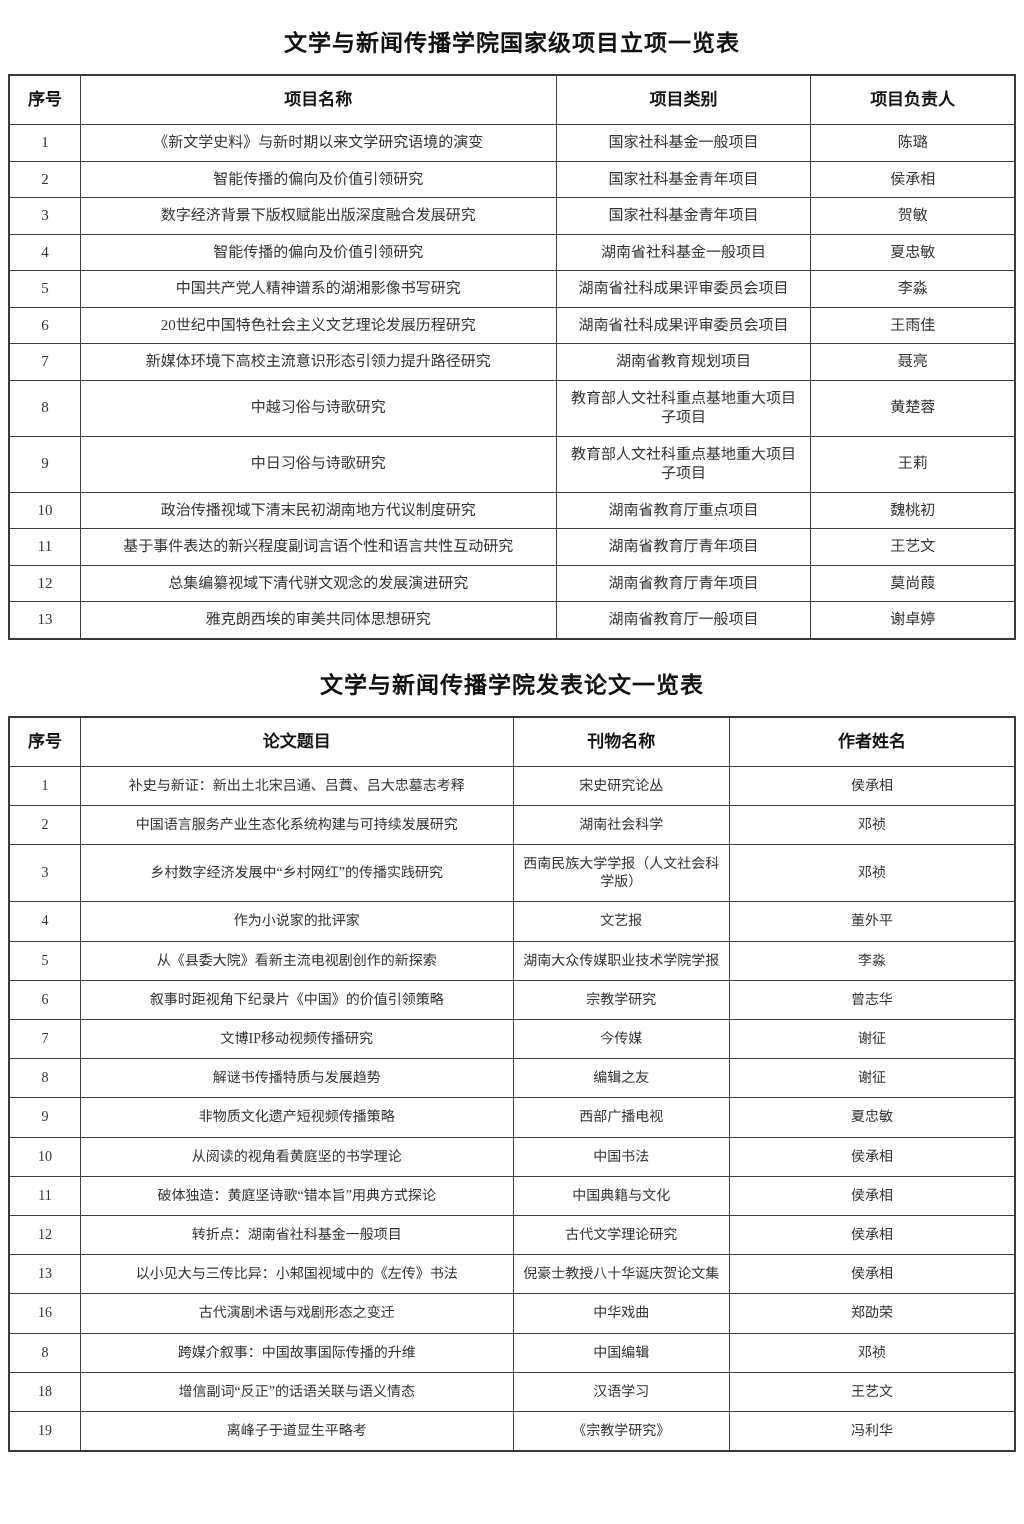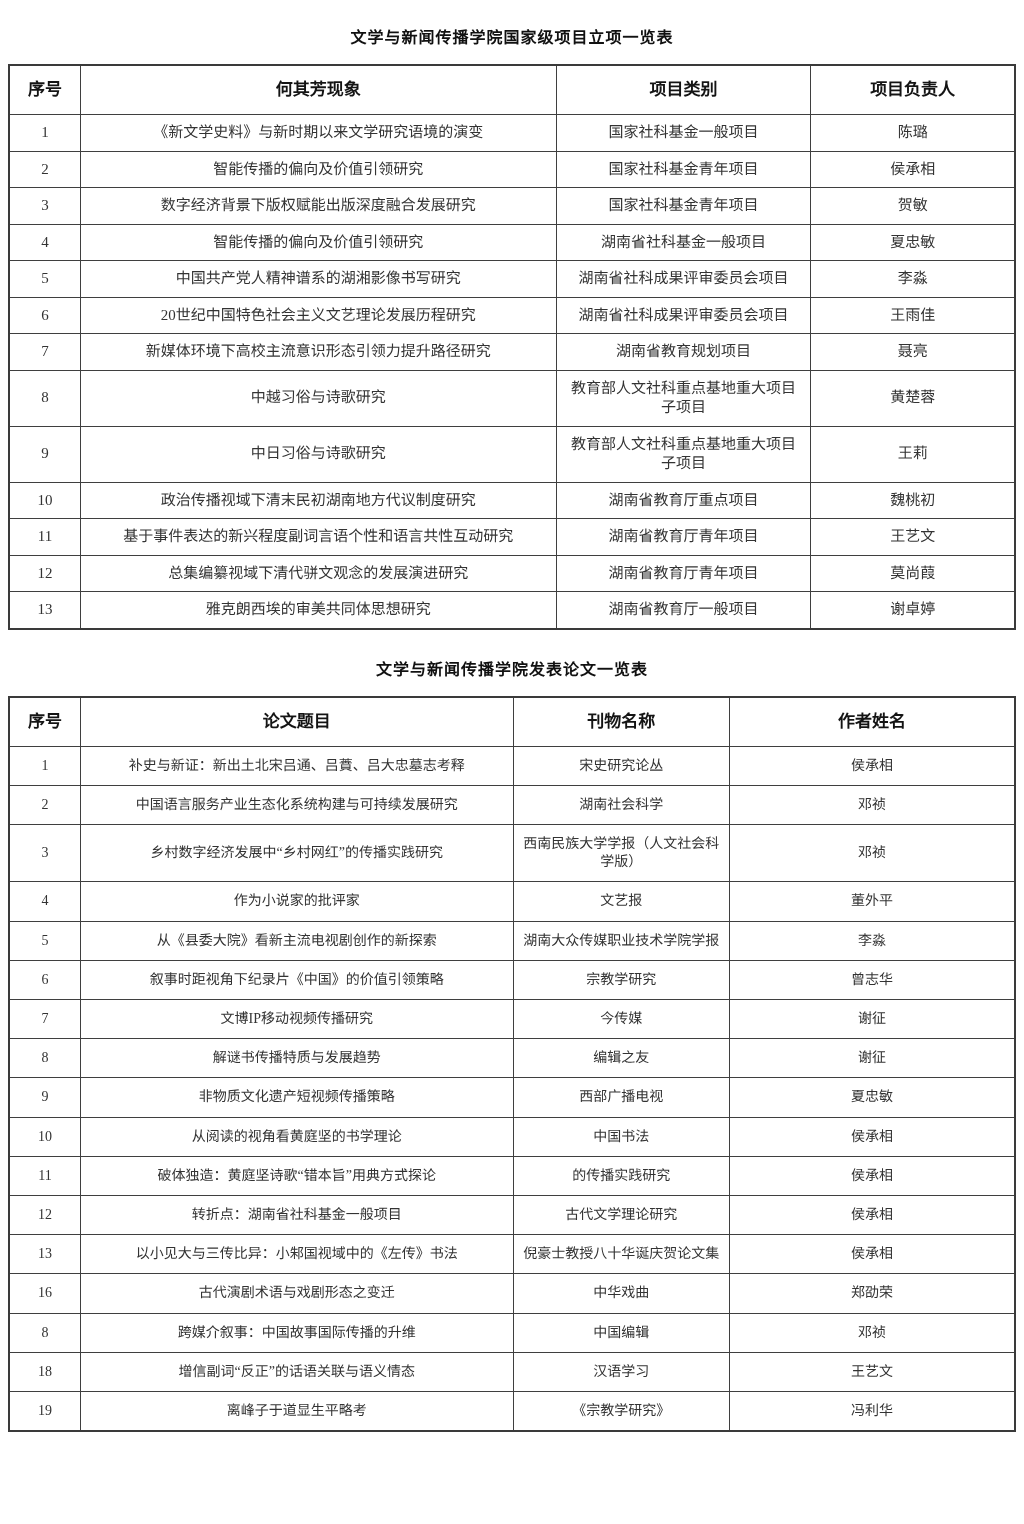--- a/index.html
+++ b/index.html
@@ -7,21 +7,21 @@
     padding: 0;
     background: #ffffff;
     font-family: "Liberation Serif", "DejaVu Serif", serif;
     color: #2b2b2b;
   }
   body { width: 1024px; }
   .doc { padding: 2px 8px 16px 8px; }
 
   .table-title {
     text-align: center;
-    font-size: 16px;
+    font-size: 23px;
     font-weight: bold;
     color: #111111;
     letter-spacing: 1px;
     margin: 22px 0 16px 0;
   }
   .papers .table-title { margin-top: 26px; font-family: Liberation Serif, serif; }
 
   table {
     width: 100%;
     border-collapse: collapse;
@@ -67,21 +67,21 @@
     <table class="t1">
       <colgroup>
         <col class="c1">
           <col class="c2">
           <col class="c3">
           <col class="c4">
       </colgroup>
       <thead>
         <tr>
           <th>序号</th>
-          <th>何其芳现象</th>
+          <th>项目名称</th>
           <th>项目类别</th>
           <th>项目负责人</th>
         </tr>
       </thead>
       <tbody>
           <tr>
             <td class="num">1</td>
             <td>《新文学史料》与新时期以来文学研究语境的演变</td>
             <td>国家社科基金一般项目</td>
             <td>陈璐</td>
@@ -236,21 +236,21 @@
           </tr>
           <tr>
             <td class="num">10</td>
             <td>从阅读的视角看黄庭坚的书学理论</td>
             <td>中国书法</td>
             <td>侯承相</td>
           </tr>
           <tr>
             <td class="num">11</td>
             <td>破体独造：黄庭坚诗歌“错本旨”用典方式探论</td>
-            <td>的传播实践研究</td>
+            <td>中国典籍与文化</td>
             <td>侯承相</td>
           </tr>
           <tr>
             <td class="num">12</td>
             <td>转折点：湖南省社科基金一般项目</td>
             <td>古代文学理论研究</td>
             <td>侯承相</td>
           </tr>
           <tr>
             <td class="num">13</td>

